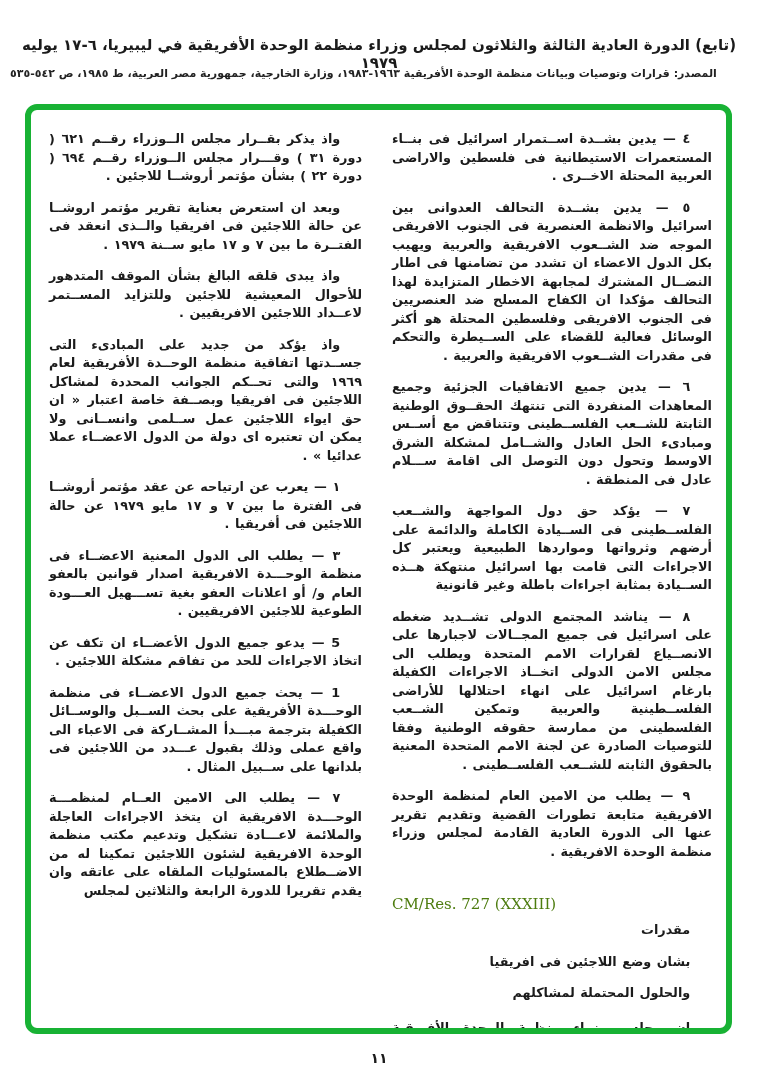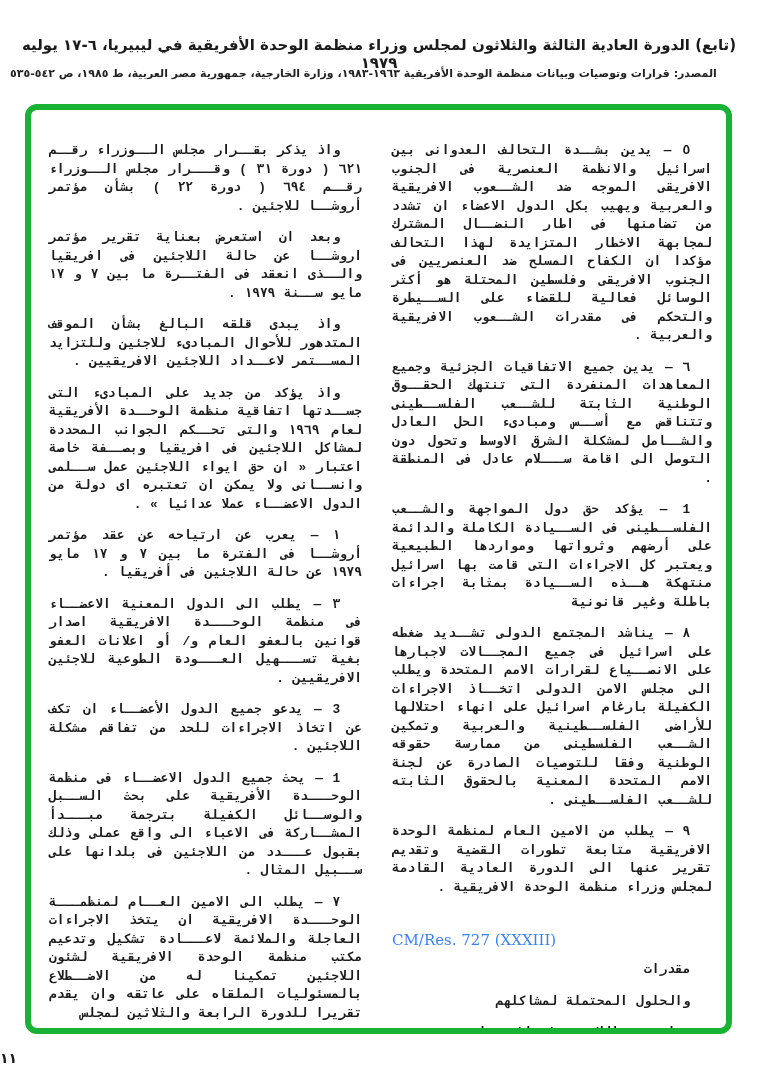--- a/index.html
+++ b/index.html
@@ -24,80 +24,80 @@
     border:6px solid #18b234;border-radius:12px;background:#fff;
     box-sizing:content-box;overflow:hidden;
   }
   .columns{
     direction:rtl;display:flex;gap:30px;
     padding:20px 14px 0 18px;height:100%;box-sizing:border-box;
   }
   .col{flex:0 0 320px;width:320px;}
   .col-left{flex:1;}
   .col p{
-    margin:12px 0 13px 0;
+    margin:0 0 13px 0;
     font-size:12.8px;font-weight:bold;line-height:18.5px;
     text-align:justify;text-indent:1.7em;
     word-spacing:1px;
-    font-family:Liberation Mono, monospace;
   }
   
   .cmres{
     direction:ltr;text-align:left;
     font-family:"DejaVu Serif",serif;font-weight:normal;
-    font-size:15px;color:#3b82f6;
+    font-size:15px;color:#4d7c0f;
     margin:34px 0 8px 0;
   }
   .res-heading{
     text-align:center;text-indent:0;
     font-size:13.5px;font-weight:bold;
     margin:18px 0 2px 0;
   }
   .col p.res-intro{margin-top:16px;}
   
   .page-number{
     position:absolute;bottom:12px;left:0;right:0;
-    text-align:left;font-size:14px;font-weight:bold;
+    text-align:center;font-size:14px;font-weight:bold;
   }
 </style>
 </head>
 <body>
 
 <div class="page">
 
   <div class="hdr-title">(تابع) الدورة العادية الثالثة والثلاثون لمجلس وزراء منظمة الوحدة الأفريقية في ليبيريا، ٦-١٧ يوليه ١٩٧٩</div>
   <div class="hdr-source">المصدر: قرارات وتوصيات وبيانات منظمة الوحدة الأفريقية ١٩٦٣-١٩٨٣، وزارة الخارجية، جمهورية مصر العربية، ط ١٩٨٥، ص ٥٤٢-٥٣٥</div>
 
   <div class="green-box">
     <div class="columns">
 
       <div class="col col-right">
+        <p>٤ — يدين بشــدة اســتمرار اسرائيل فى بنــاء المستعمرات الاستيطانية فى فلسطين والاراضى العربية المحتلة الاخــرى .</p>
         <p>٥ — يدين بشــدة التحالف العدوانى بين اسرائيل والانظمة العنصرية فى الجنوب الافريقى الموجه ضد الشــعوب الافريقية والعربية ويهيب بكل الدول الاعضاء ان تشدد من تضامنها فى اطار النضــال المشترك لمجابهة الاخطار المتزايدة لهذا التحالف مؤكدا ان الكفاح المسلح ضد العنصريين فى الجنوب الافريقى وفلسطين المحتلة هو أكثر الوسائل فعالية للقضاء على الســيطرة والتحكم فى مقدرات الشــعوب الافريقية والعربية .</p>
         <p>٦ — يدين جميع الاتفاقيات الجزئية وجميع المعاهدات المنفردة التى تنتهك الحقــوق الوطنية الثابتة للشــعب الفلســطينى وتتناقض مع أســس ومبادىء الحل العادل والشــامل لمشكلة الشرق الاوسط وتحول دون التوصل الى اقامة ســـلام عادل فى المنطقة .</p>
-        <p>1 — يؤكد حق دول المواجهة والشــعب الفلســطينى فى الســيادة الكاملة والدائمة على أرضهم وثرواتها ومواردها الطبيعية ويعتبر كل الاجراءات التى قامت بها اسرائيل منتهكة هــذه الســيادة بمثابة اجراءات باطلة وغير قانونية</p>
+        <p>٧ — يؤكد حق دول المواجهة والشــعب الفلســطينى فى الســيادة الكاملة والدائمة على أرضهم وثرواتها ومواردها الطبيعية ويعتبر كل الاجراءات التى قامت بها اسرائيل منتهكة هــذه الســيادة بمثابة اجراءات باطلة وغير قانونية</p>
         <p>٨ — يناشد المجتمع الدولى تشــديد ضغطه على اسرائيل فى جميع المجــالات لاجبارها على الانصــياع لقرارات الامم المتحدة ويطلب الى مجلس الامن الدولى اتخــاذ الاجراءات الكفيلة بارغام اسرائيل على انهاء احتلالها للأراضى الفلســطينية والعربية وتمكين الشــعب الفلسطينى من ممارسة حقوقه الوطنية وفقا للتوصيات الصادرة عن لجنة الامم المتحدة المعنية بالحقوق الثابته للشــعب الفلســطينى .</p>
         <p>٩ — يطلب من الامين العام لمنظمة الوحدة الافريقية متابعة تطورات القضية وتقديم تقرير عنها الى الدورة العادية القادمة لمجلس وزراء منظمة الوحدة الافريقية .</p>
 
         <div class="cmres">CM/Res. 727 (XXXIII)</div>
 
         <p class="res-heading">مقدرات</p>
+        <p class="res-heading">بشان وضع اللاجئين فى افريقيا</p>
         <p class="res-heading">والحلول المحتملة لمشاكلهم</p>
-        <p class="res-heading">بشان وضع اللاجئين فى افريقيا</p>
 
         <p class="res-intro">ان مجلس وزراء منظمة الوحدة الأفريقية المنعقد فى دورتــه العادية الثالثة والثلاثين فى منروفيا — ليبيريا خــلال الفترة من ٦ — ١٨ يوليو ســنة ١٩٧٩ .</p>
       </div>
 
       <div class="col col-left">
         <p>واذ يذكر بقــرار مجلس الــوزراء رقــم ٦٢١ ( دورة ٣١ ) وقـــرار مجلس الــوزراء رقــم ٦٩٤ ( دورة ٢٢ ) بشأن مؤتمر أروشــا للاجئين .</p>
         <p>وبعد ان استعرض بعناية تقرير مؤتمر اروشــا عن حالة اللاجئين فى افريقيا والــذى انعقد فى الفتــرة ما بين ٧ و ١٧ مايو ســنة ١٩٧٩ .</p>
-        <p>واذ يبدى قلقه البالغ بشأن الموقف المتدهور للأحوال المبادىء للاجئين وللتزايد المســتمر لاعــداد اللاجئين الافريقيين .</p>
+        <p>واذ يبدى قلقه البالغ بشأن الموقف المتدهور للأحوال المعيشية للاجئين وللتزايد المســتمر لاعــداد اللاجئين الافريقيين .</p>
         <p>واذ يؤكد من جديد على المبادىء التى جســدتها اتفاقية منظمة الوحــدة الأفريقية لعام ١٩٦٩ والتى تحــكم الجوانب المحددة لمشاكل اللاجئين فى افريقيا وبصــفة خاصة اعتبار « ان حق ايواء اللاجئين عمل ســلمى وانســانى ولا يمكن ان تعتبره اى دولة من الدول الاعضــاء عملا عدائيا » .</p>
         <p>١ — يعرب عن ارتياحه عن عقد مؤتمر أروشــا فى الفترة ما بين ٧ و ١٧ مايو ١٩٧٩ عن حالة اللاجئين فى أفريقيا .</p>
         <p>٣ — يطلب الى الدول المعنية الاعضــاء فى منظمة الوحـــدة الافريقية اصدار قوانين بالعفو العام و/ أو اعلانات العفو بغية تســـهيل العـــودة الطوعية للاجئين الافريقيين .</p>
-        <p>3 — يدعو جميع الدول الأعضــاء ان تكف عن اتخاذ الاجراءات للحد من تفاقم مشكلة اللاجئين .</p>
+        <p>5 — يدعو جميع الدول الأعضــاء ان تكف عن اتخاذ الاجراءات للحد من تفاقم مشكلة اللاجئين .</p>
         <p>1 — يحث جميع الدول الاعضــاء فى منظمة الوحـــدة الأفريقية على بحث الســبل والوســائل الكفيلة بترجمة مبـــدأ المشــاركة فى الاعباء الى واقع عملى وذلك بقبول عـــدد من اللاجئين فى بلدانها على ســبيل المثال .</p>
         <p>٧ — يطلب الى الامين العــام لمنظمـــة الوحـــدة الافريقية ان يتخذ الاجراءات العاجلة والملائمة لاعـــادة تشكيل وتدعيم مكتب منظمة الوحدة الافريقية لشئون اللاجئين تمكينا له من الاضــطلاع بالمسئوليات الملقاه على عاتقه وان يقدم تقريرا للدورة الرابعة والثلاثين لمجلس</p>
       </div>
 
     </div>
   </div>
 
   <div class="page-number">١١</div>
 
 </div>

